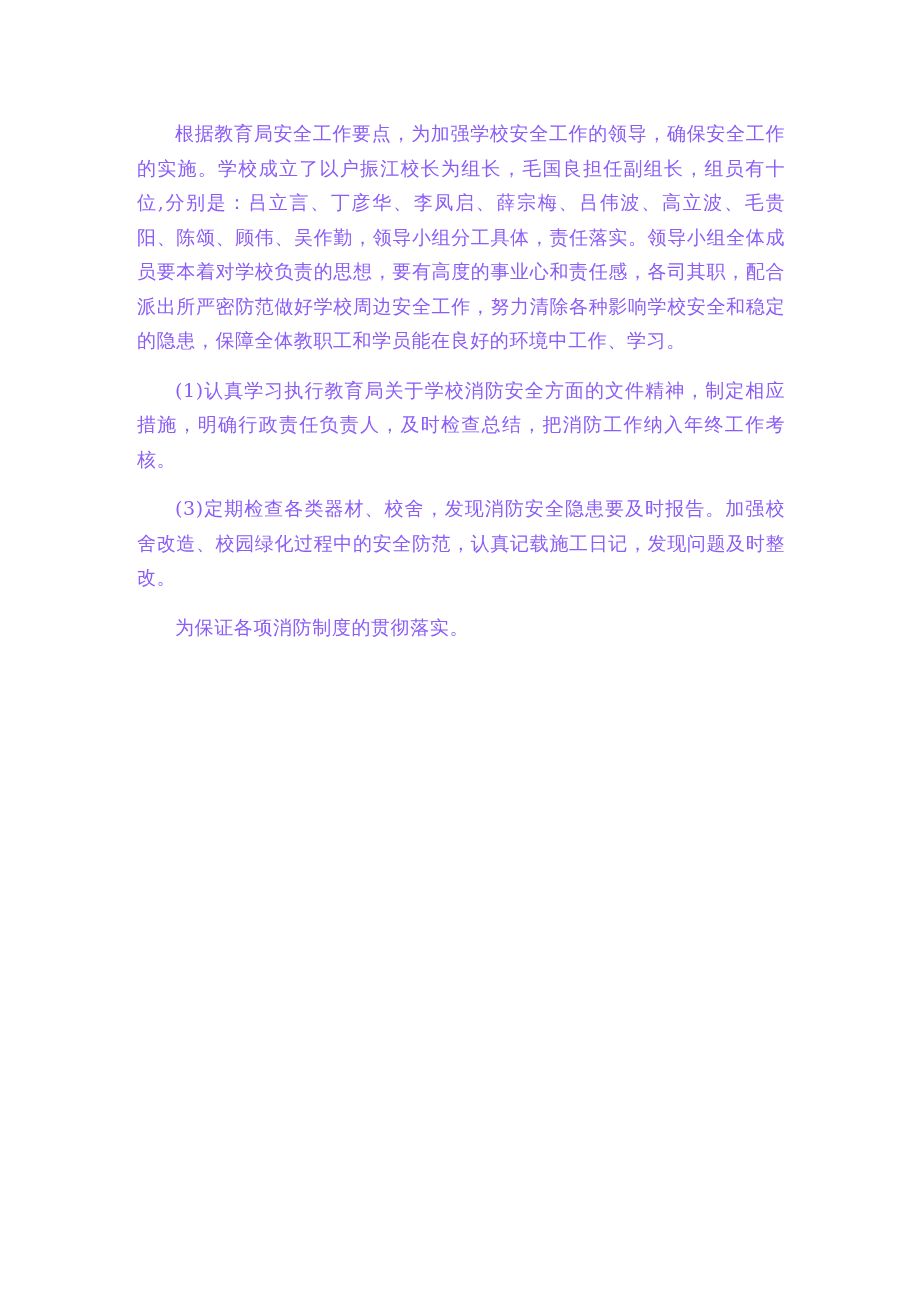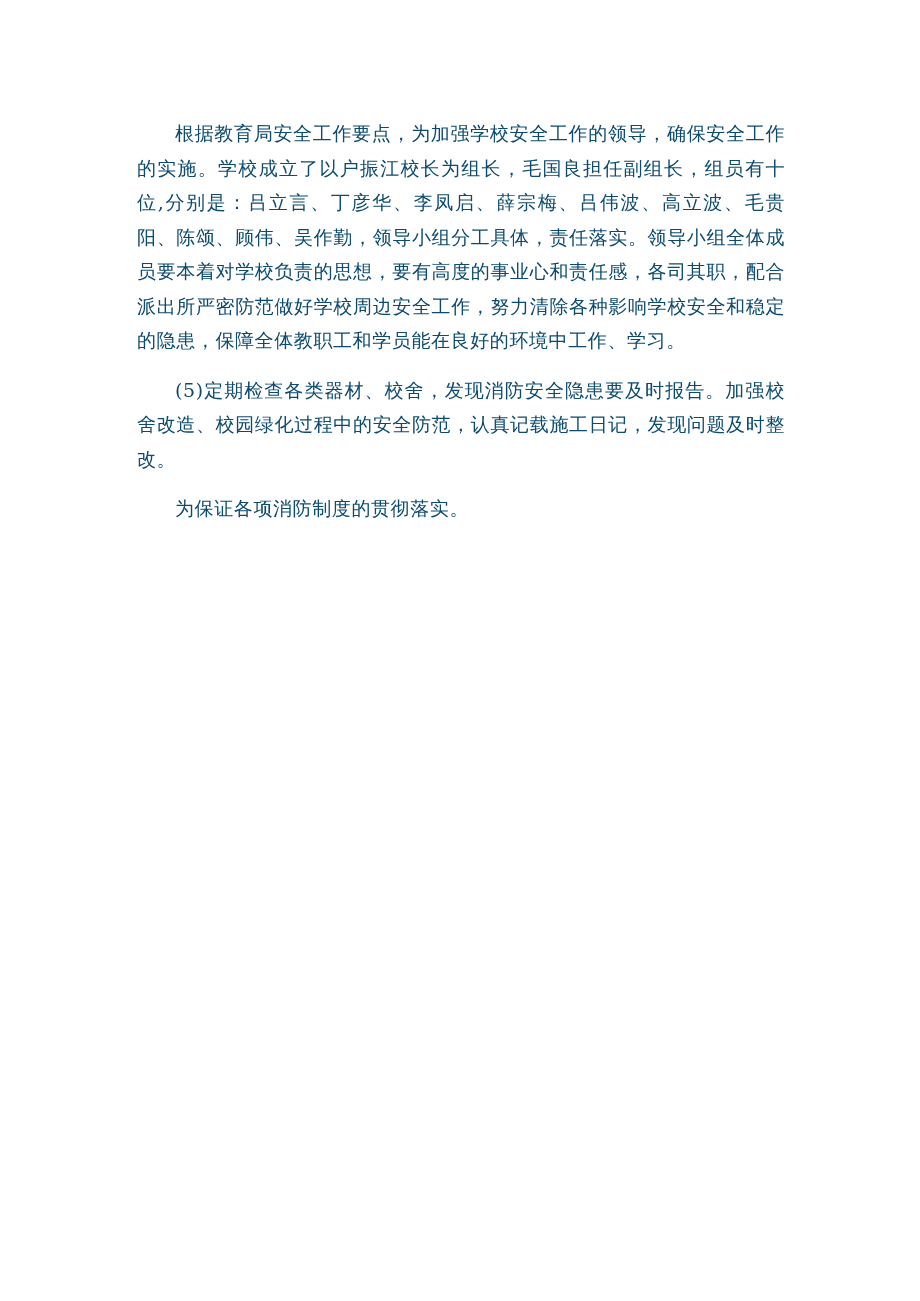--- a/index.html
+++ b/index.html
@@ -4,33 +4,34 @@
   <style>
     html, body { margin: 0; padding: 0; background: #ffffff; }
     body { width: 920px; height: 1301px; position: relative; overflow: hidden; }
     .page {
       position: absolute;
       left: 137px;
       top: 116px;
       width: 648px;
       font-family: "DejaVu Serif", "Liberation Serif", serif;
       font-size: 19px;
-      color: #0c4a6e;
+      color: #8b5cf6;
     }
     .para {
       margin: 0 0 15px 0;
       line-height: 34.5px;
       text-indent: 2em;
       text-align: justify;
       text-justify: inter-character;
       letter-spacing: 0.6px;
       word-break: break-all;
     }
     .heading { margin-bottom: 16px; }
   </style>
 </head>
 <body>
 
 <div class="page">
   <p class="para">根据教育局安全工作要点，为加强学校安全工作的领导，确保安全工作的实施。学校成立了以户振江校长为组长，毛国良担任副组长，组员有十位,分别是：吕立言、丁彦华、李凤启、薛宗梅、吕伟波、高立波、毛贵阳、陈颂、顾伟、吴作勤，领导小组分工具体，责任落实。领导小组全体成员要本着对学校负责的思想，要有高度的事业心和责任感，各司其职，配合派出所严密防范做好学校周边安全工作，努力清除各种影响学校安全和稳定的隐患，保障全体教职工和学员能在良好的环境中工作、学习。</p>
-  <p class="para">(5)定期检查各类器材、校舍，发现消防安全隐患要及时报告。加强校舍改造、校园绿化过程中的安全防范，认真记载施工日记，发现问题及时整改。</p>
+  <p class="para">(1)认真学习执行教育局关于学校消防安全方面的文件精神，制定相应措施，明确行政责任负责人，及时检查总结，把消防工作纳入年终工作考核。</p>
+  <p class="para">(3)定期检查各类器材、校舍，发现消防安全隐患要及时报告。加强校舍改造、校园绿化过程中的安全防范，认真记载施工日记，发现问题及时整改。</p>
   <p class="para">为保证各项消防制度的贯彻落实。</p>
 </div>
 
 </body></html>

